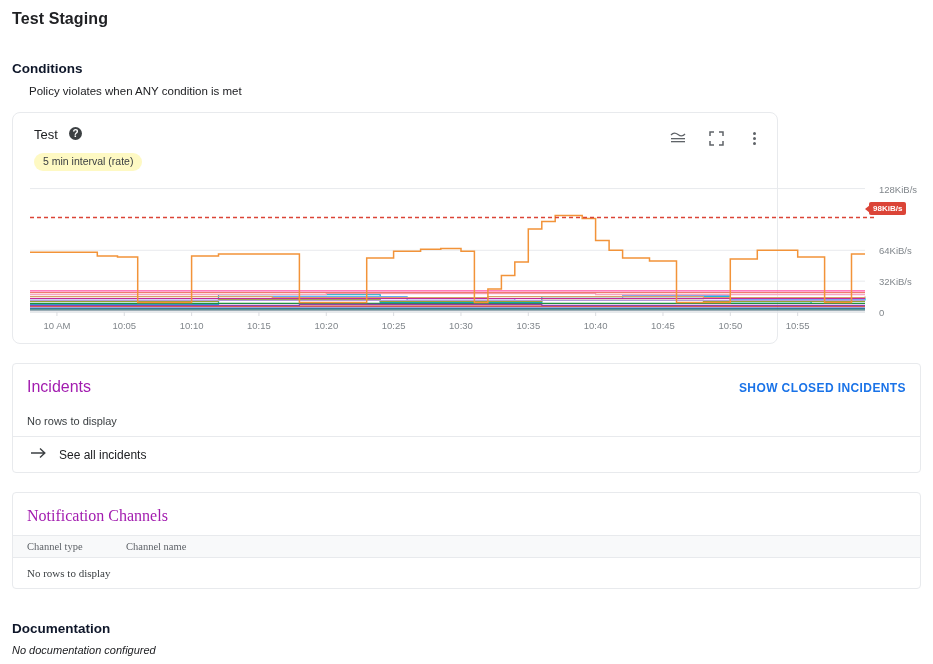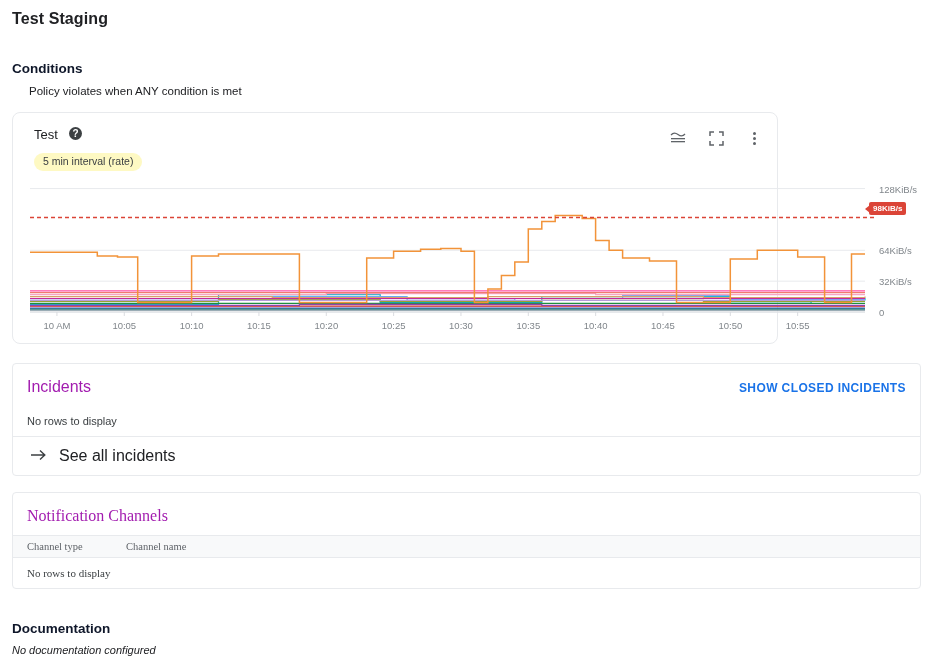--- a/index.html
+++ b/index.html
@@ -94,21 +94,21 @@
   .thead {
     display: flex; background: #f8f9fa;
     border-top: 1px solid #e8eaed; border-bottom: 1px solid #e8eaed;
     font-size: 10.5px; color: #5f6368; padding: 5px 0 5px 14px;
   }
   .thead div { flex: 0 0 auto; }
   .norows { font-size: 11px; color: #3c4043; padding: 9px 0 9px 14px; }
   .see-all {
     display: flex; align-items: center; gap: 12px;
     border-top: 1px solid #e8eaed; padding: 10px 0 10px 17px;
-    font-size: 16px; color: #202124; cursor: pointer;
+    font-size: 12px; color: #202124; cursor: pointer;
   }
   .arrow-icon { display: block; }
   .doc-note { position: absolute; left: 12px; font-size: 11px; font-style: italic; color: #202124; }
 </style>
 </head>
 <body>
 
 <div class="page">
 
   <div class="page-title">Test Staging</div>

